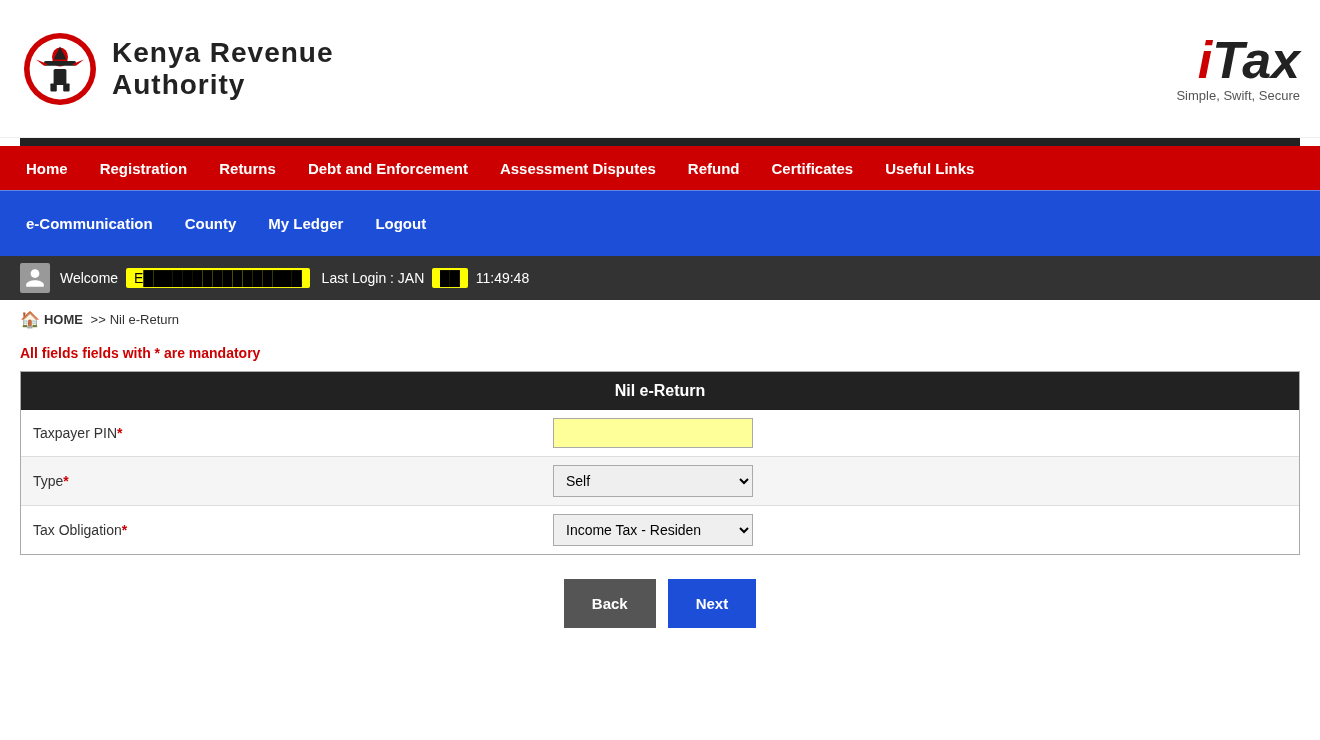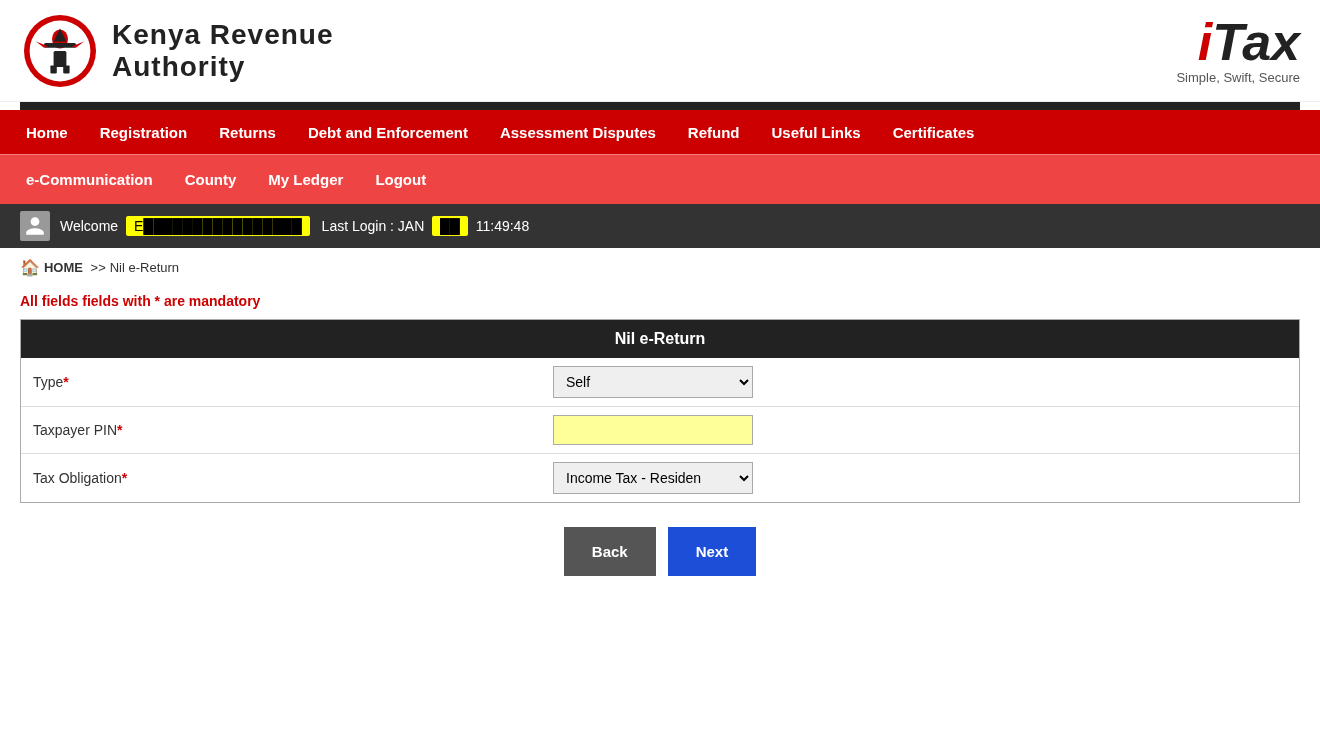--- a/index.html
+++ b/index.html
@@ -1,37 +1,37 @@
 <!DOCTYPE html>
 <html><head>
   <meta charset="utf-8">
   <style>
     * { margin: 0; padding: 0; box-sizing: border-box; }
     body { font-family: Arial, sans-serif; background: #fff; width: 1320px; min-height: 740px; }
 
     
-    .header { display: flex; align-items: center; justify-content: space-between; padding: 10px 20px; background: #fff; border-bottom: 1px solid #eee; height: 102px; }
+    .header { display: flex; align-items: center; justify-content: space-between; padding: 10px 20px; background: #fff; border-bottom: 1px solid #eee; height: 138px; }
     .header-left { display: flex; align-items: center; }
     .kra-logo { display: flex; align-items: center; gap: 12px; }
     .kra-logo-text { display: flex; flex-direction: column; }
     .kra-logo-text .line1 { font-size: 28px; font-weight: bold; color: #222; letter-spacing: 1px; }
     .kra-logo-text .line2 { font-size: 28px; font-weight: bold; color: #222; letter-spacing: 1px; }
     .itax-logo { display: flex; flex-direction: column; align-items: flex-end; text-align: right; }
     .itax-logo-main { font-size: 52px; font-style: italic; font-weight: bold; color: #cc0000; line-height: 1; }
     .itax-logo-main span { color: #222; }
     .itax-tagline { font-size: 13px; color: #555; margin-top: 2px; }
 
     
     .divider-bar { background: #222; height: 8px; width: 1280px; margin: 0 auto; }
 
     
     .nav-primary { background: #cc0000; display: flex; align-items: center; padding: 0 10px; min-height: 44px; }
     .nav-primary a { color: #fff; text-decoration: none; font-size: 15px; font-weight: bold; padding: 12px 16px; display: inline-block; white-space: nowrap; }
 
-    .nav-secondary { background: #ef4444; display: flex; align-items: center; padding: 4px 10px; min-height: 44px; border-top: 1px solid rgba(255,255,255,0.3); }
+    .nav-secondary { background: #1d4ed8; display: flex; align-items: center; padding: 12px 10px; min-height: 44px; border-top: 1px solid rgba(255,255,255,0.3); }
     .nav-secondary a { color: #fff; text-decoration: none; font-size: 15px; font-weight: bold; padding: 12px 16px; display: inline-block; }
 
     
     .welcome-bar { background: #333; display: flex; align-items: center; padding: 6px 20px; min-height: 44px; }
     .welcome-bar .avatar { width: 30px; height: 30px; background: #999; border-radius: 2px; display: flex; align-items: center; justify-content: center; margin-right: 10px; }
     .welcome-bar .avatar svg { width: 22px; height: 22px; fill: #fff; }
     .welcome-bar .welcome-text { color: #fff; font-size: 14px; }
     .welcome-bar .highlight { background: #ffff00; color: #000; padding: 2px 8px; border-radius: 2px; }
 
     
@@ -103,22 +103,22 @@
 
 <div class="divider-bar"></div>
 
 <nav class="nav-primary">
   <a href="#">Home</a>
   <a href="#">Registration</a>
   <a href="#">Returns</a>
   <a href="#">Debt and Enforcement</a>
   <a href="#">Assessment Disputes</a>
   <a href="#">Refund</a>
+  <a href="#">Certificates</a>
   <a href="#">Useful Links</a>
-  <a href="#">Certificates</a>
 </nav>
 
 <nav class="nav-secondary">
   <a href="#">e-Communication</a>
   <a href="#">County</a>
   <a href="#">My Ledger</a>
   <a href="#">Logout</a>
 </nav>
 
 <div class="welcome-bar">
@@ -139,38 +139,38 @@
   <span>&nbsp;&gt;&gt;</span>
   <span>Nil e-Return</span>
 </div>
 
 <div class="mandatory-notice">All fields fields with * are mandatory</div>
 
 <div class="form-container">
   <div class="form-title">Nil e-Return</div>
   <div class="form-body">
 
+    <div class="form-row" style="background:#fff;">
+      <div class="form-label">
+        Taxpayer PIN<span class="required">*</span>
+      </div>
+      <div class="form-field">
+        <input type="text" style="background: rgb(255, 255, 153); width: 200px;" value="">
+      </div>
+    </div>
+
     <div class="form-row">
       <div class="form-label">
         Type<span class="required">*</span>
       </div>
       <div class="form-field">
         <select>
           <option value="Self">Self</option>
           <option value="Agent">Agent</option>
         </select>
-      </div>
-    </div>
-
-    <div class="form-row" style="background:#fff;">
-      <div class="form-label">
-        Taxpayer PIN<span class="required">*</span>
-      </div>
-      <div class="form-field">
-        <input type="text" style="background: rgb(255, 255, 153); width: 200px;" value="">
       </div>
     </div>
 
     <div class="form-row">
       <div class="form-label">
         Tax Obligation<span class="required">*</span>
       </div>
       <div class="form-field">
         <select>
           <option value="income_tax_resident">Income Tax - Residen</option>

